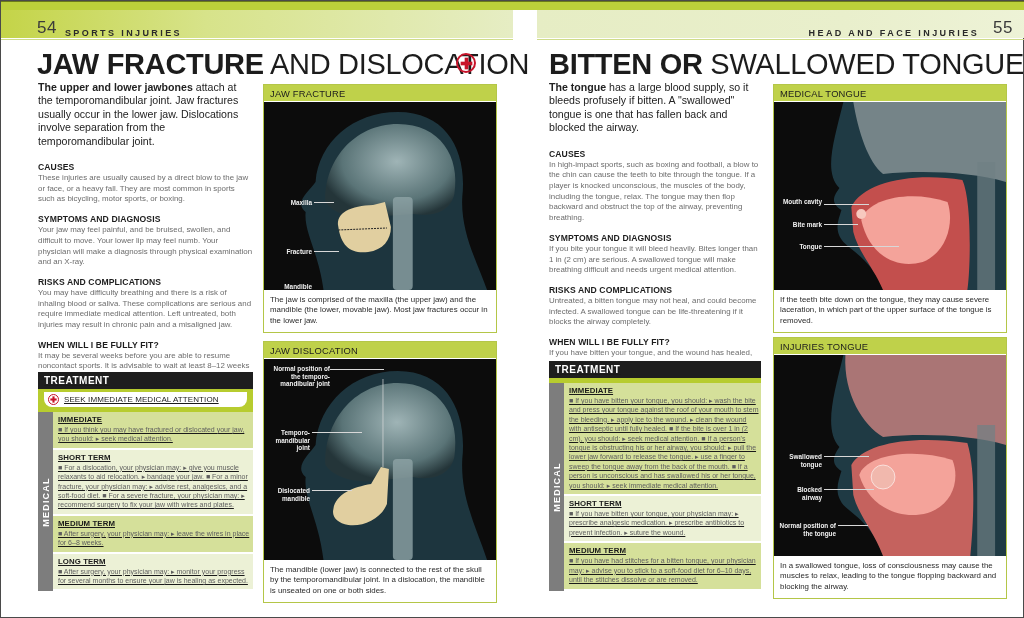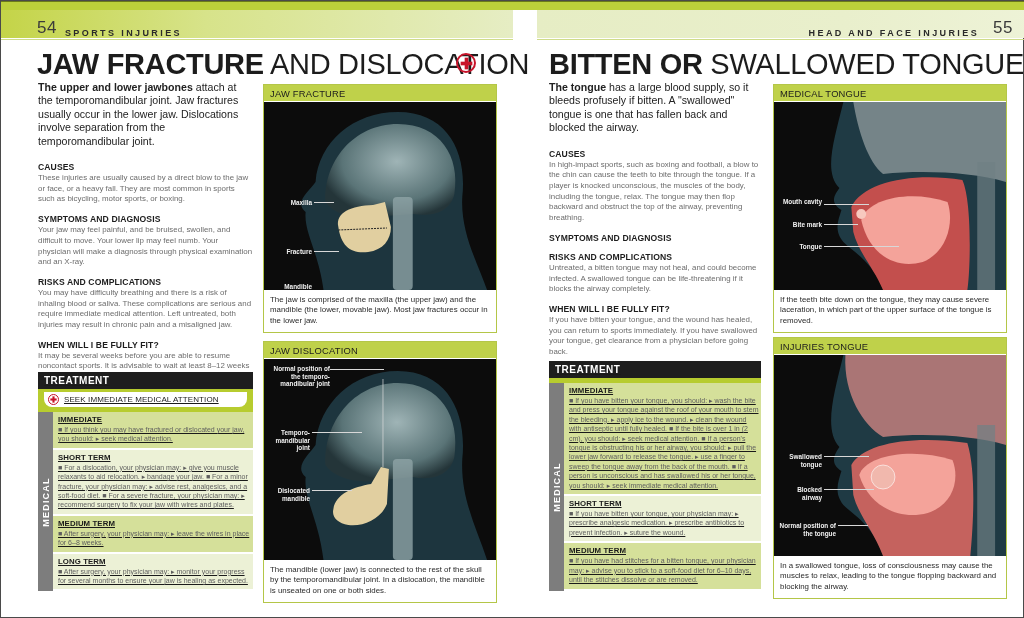--- a/index.html
+++ b/index.html
@@ -216,20 +216,21 @@
   <h1 class="page-title title-right"><b>BITTEN OR</b><span class="light"> SWALLOWED TONGUE</span></h1>
 
   <div class="col right">
     <p class="intro"><b>The tongue</b><span> has a large blood supply, so it bleeds profusely if bitten. A "swallowed" tongue is one that has fallen back and blocked the airway.</span></p>
     <div class="sect">
       <h3>CAUSES</h3>
       <p>In high-impact sports, such as boxing and football, a blow to the chin can cause the teeth to bite through the tongue. If a player is knocked unconscious, the muscles of the body, including the tongue, relax. The tongue may then flop backward and obstruct the top of the airway, preventing breathing.</p>
     </div>
     <div class="sect">
       <h3>SYMPTOMS AND DIAGNOSIS</h3>
+      <p>If you bite your tongue it will bleed heavily. Bites longer than 1 in (2 cm) are serious. A swallowed tongue will make breathing difficult and needs urgent medical attention.</p>
     </div>
     <div class="sect">
       <h3>RISKS AND COMPLICATIONS</h3>
       <p>Untreated, a bitten tongue may not heal, and could become infected. A swallowed tongue can be life-threatening if it blocks the airway completely.</p>
     </div>
     <div class="sect">
       <h3>WHEN WILL I BE FULLY FIT?</h3>
       <p>If you have bitten your tongue, and the wound has healed, you can return to sports immediately. If you have swallowed your tongue, get clearance from a physician before going back.</p>
     </div>
   </div>

